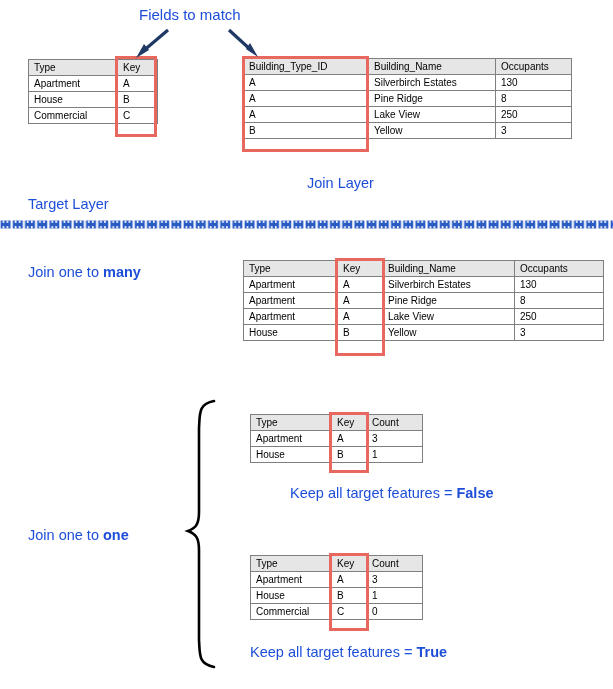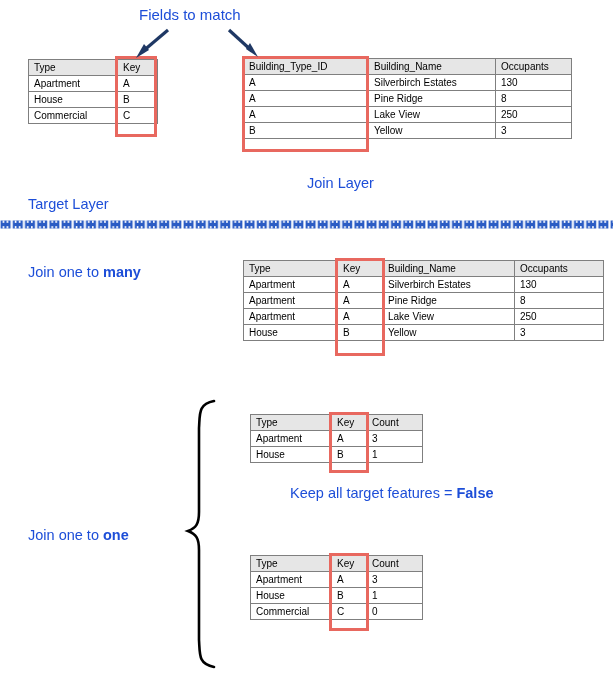--- a/index.html
+++ b/index.html
@@ -247,20 +247,21 @@
       </tr>
       <tr>
         <td>Commercial</td>
         <td>C</td>
         <td>0</td>
       </tr>
     </tbody>
   </table>
   <div class="hl" style="left:329px; top:553px; width:40px; height:78px;"></div>
 
+  <div class="lbl" style="left:250px; top:645px;"><span>Keep all target features = </span><b>True</b></div>
 
   <svg class="overlay" viewBox="0 0 613 689">
 
     <g>
       <line x1="168" y1="30" x2="142" y2="52" stroke="#1f3864" stroke-width="3.2"></line>
       <polygon points="136,58 149,50 144,44" fill="#1f3864"></polygon>
     </g>
 
     <g>
       <line x1="229" y1="30" x2="252" y2="51" stroke="#1f3864" stroke-width="3.2"></line>

